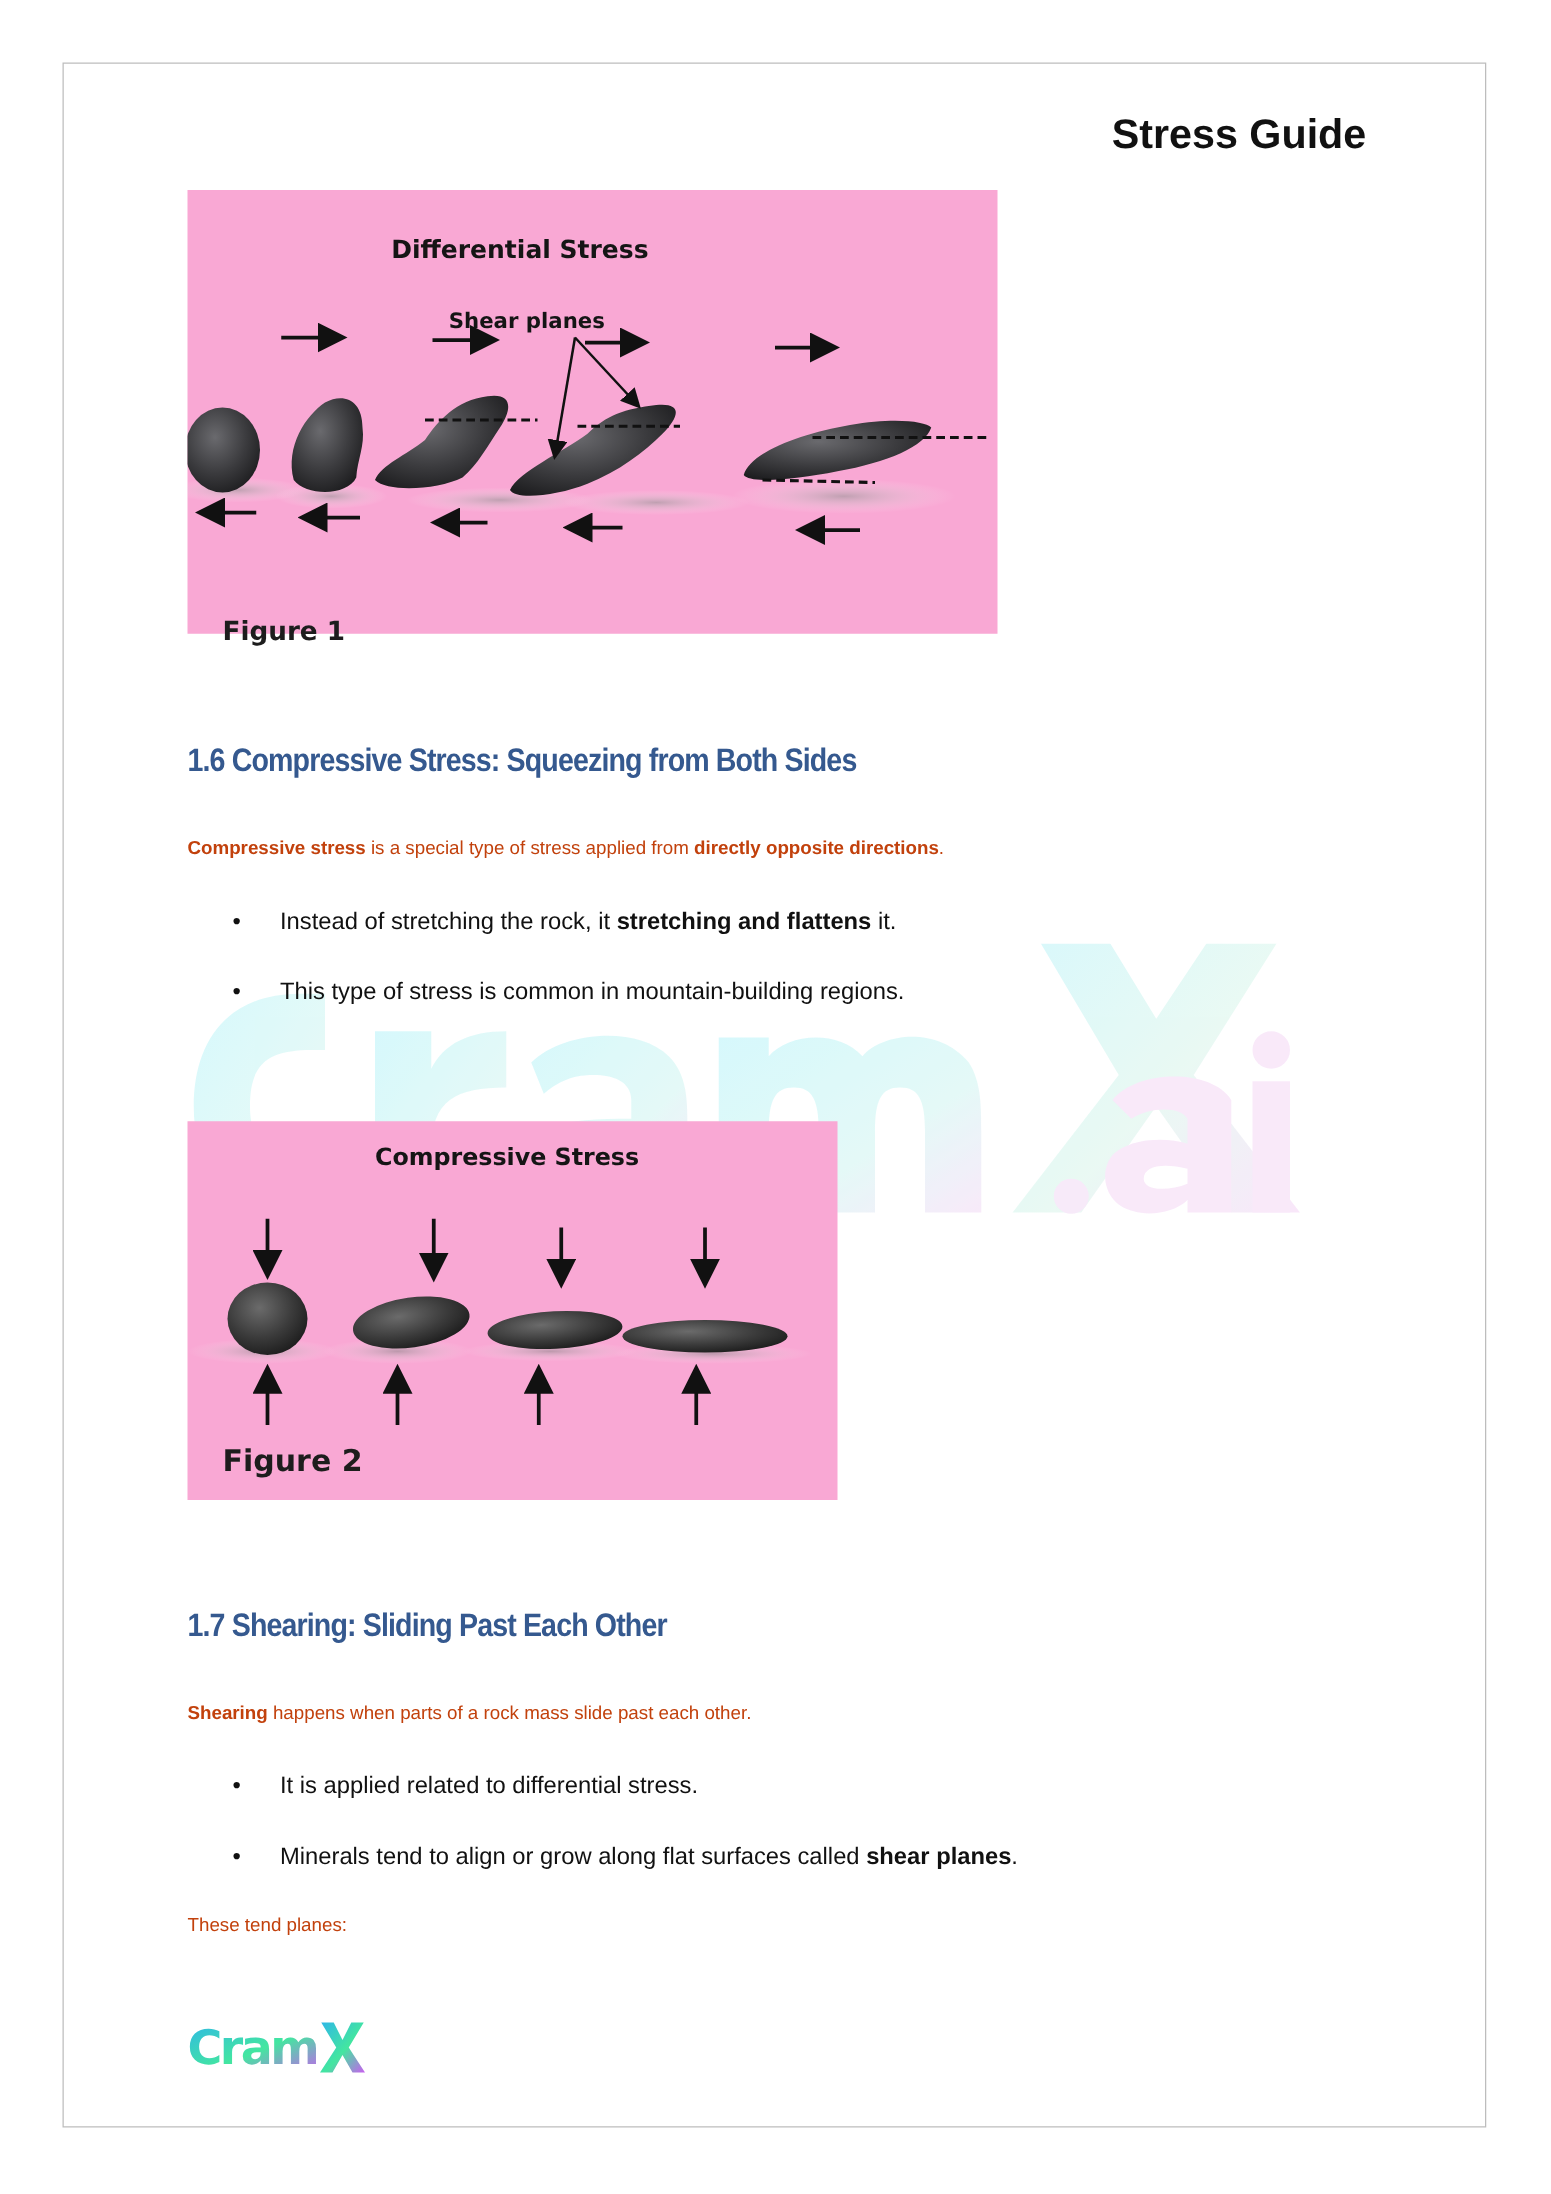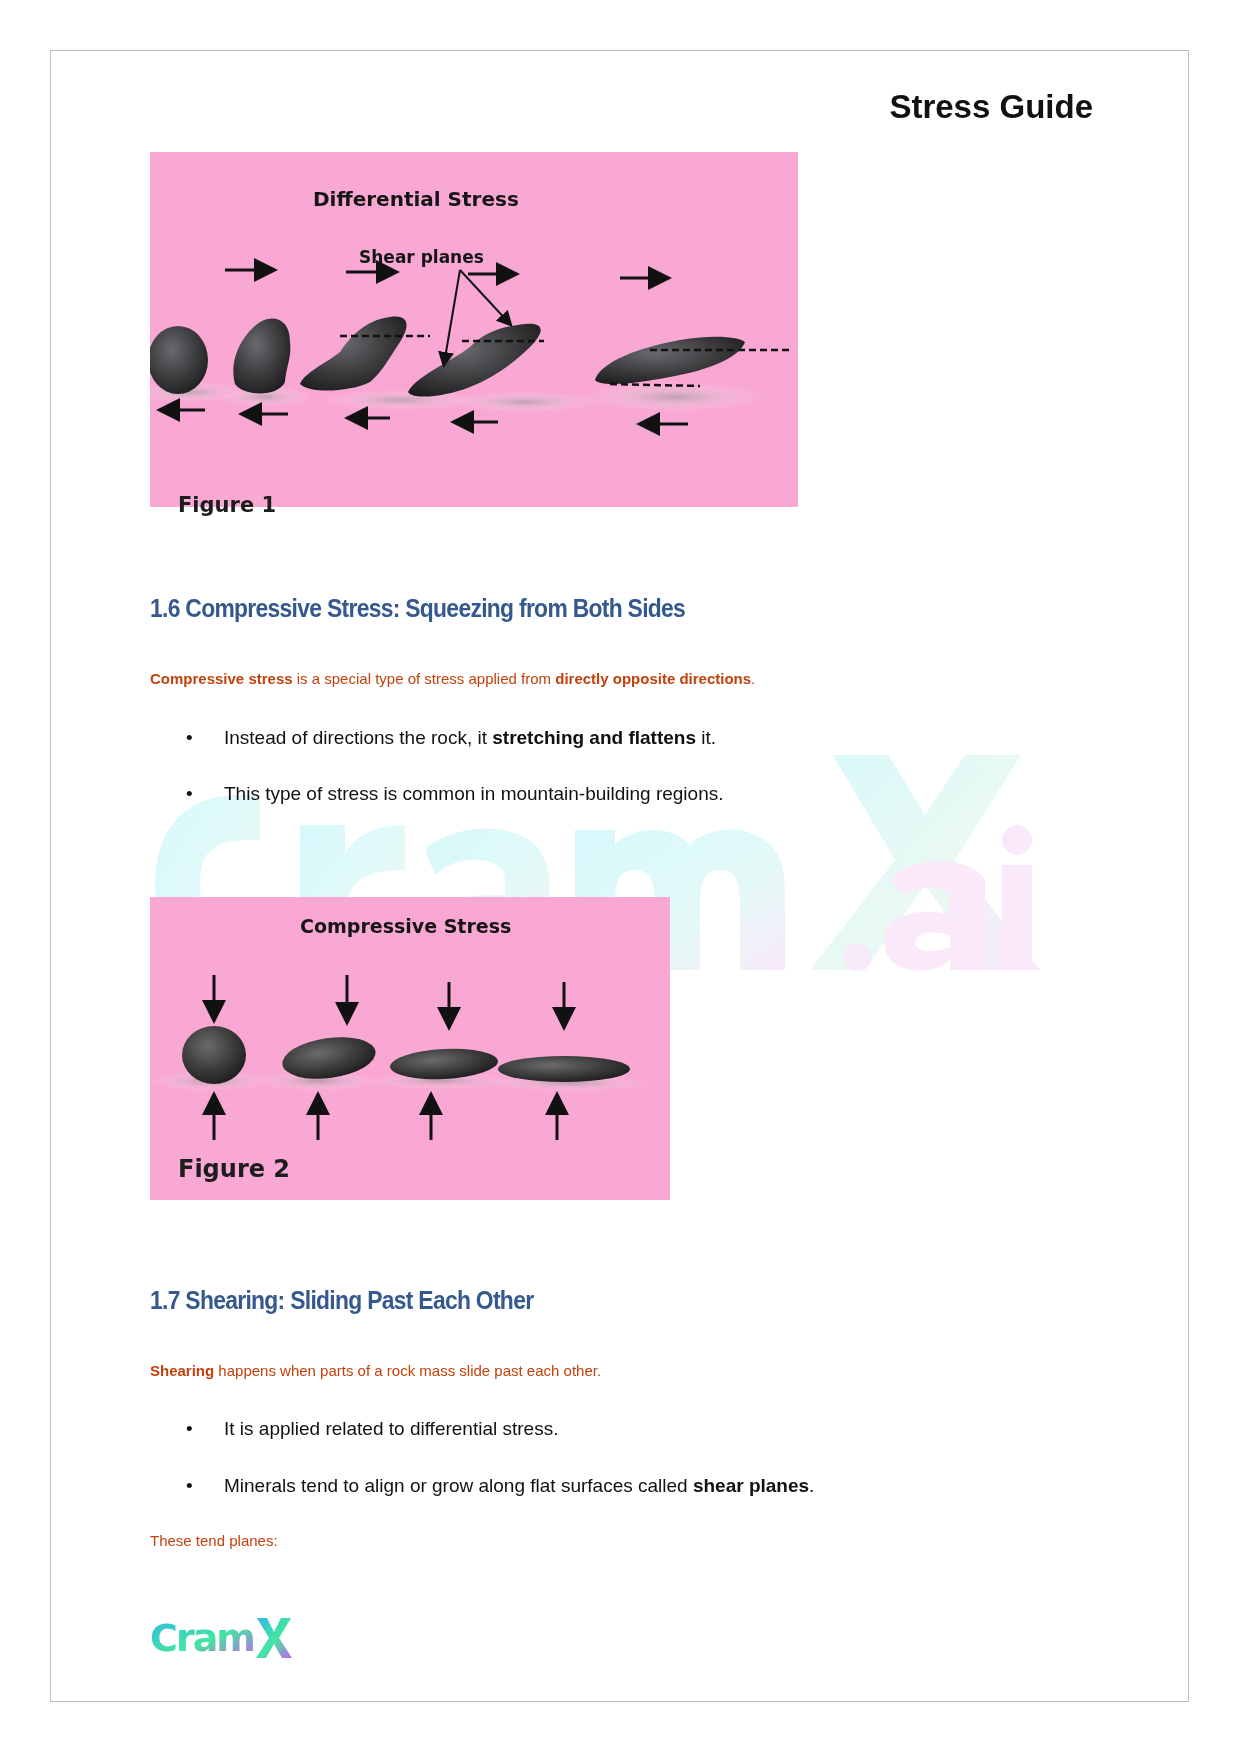--- a/index.html
+++ b/index.html
@@ -111,21 +111,21 @@
 </div>
 
 <div class="section-heading" style="top:593px;">1.6 Compressive Stress: Squeezing from Both Sides</div>
 
 <div class="para" style="top:670px;">
   <b>Compressive stress</b><span> is a special type of stress applied from </span><b>directly opposite directions</b><span>.</span>
 </div>
 
 <div class="bullet" style="top:727px;">
   <span class="dot">•</span>
-  <span class="txt"><span>Instead of directions the rock, it </span><b>stretching and flattens</b><span> it.</span></span>
+  <span class="txt"><span>Instead of stretching the rock, it </span><b>stretching and flattens</b><span> it.</span></span>
 </div>
 
 <div class="bullet" style="top:783px;">
   <span class="dot">•</span>
   <span class="txt"><span>This type of stress is common in mountain-building regions.</span></span>
 </div>
 
 <div class="figure fig2">
   <svg width="520" height="303" viewBox="0 0 520 303">
     <defs>

